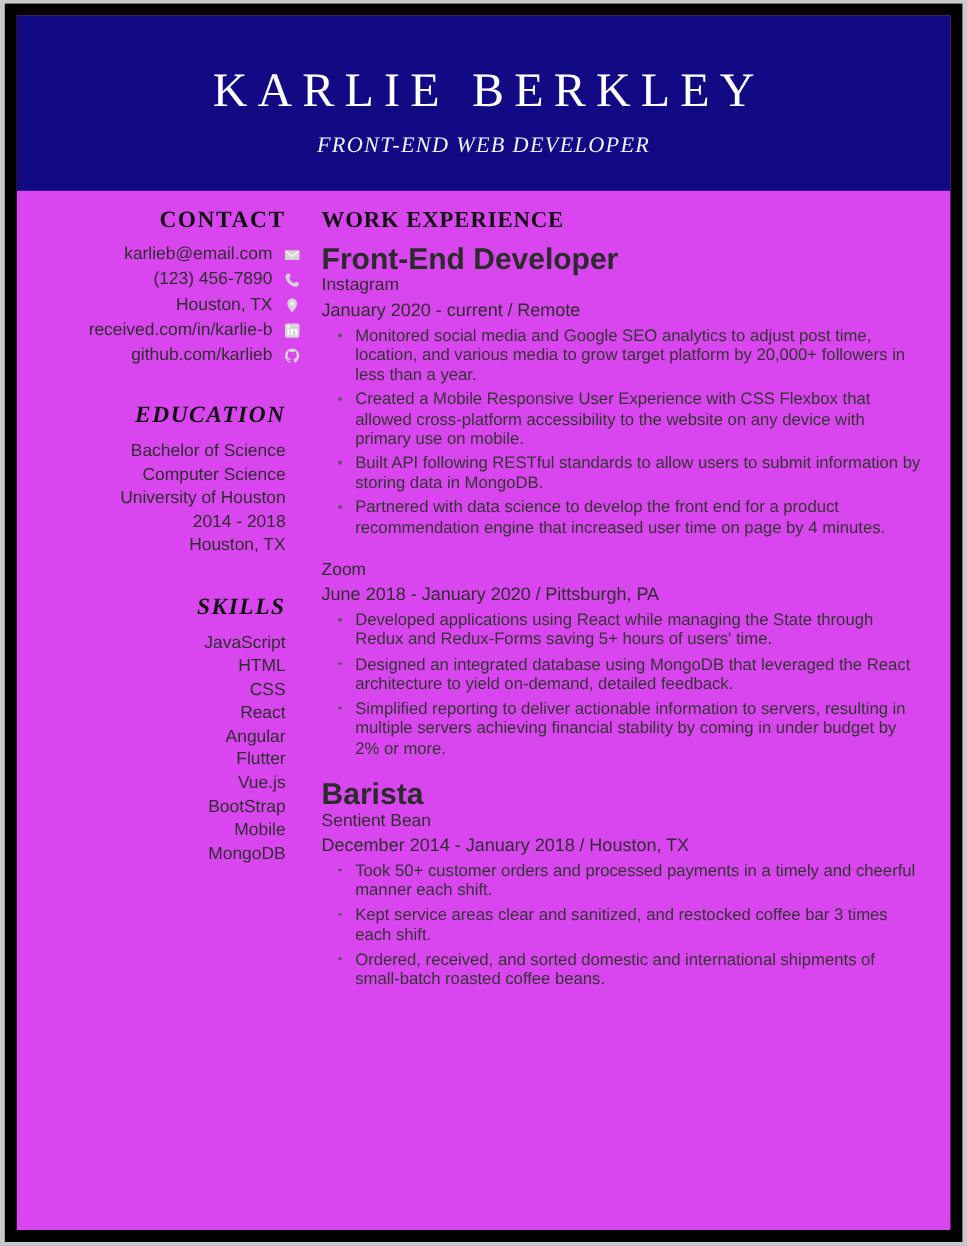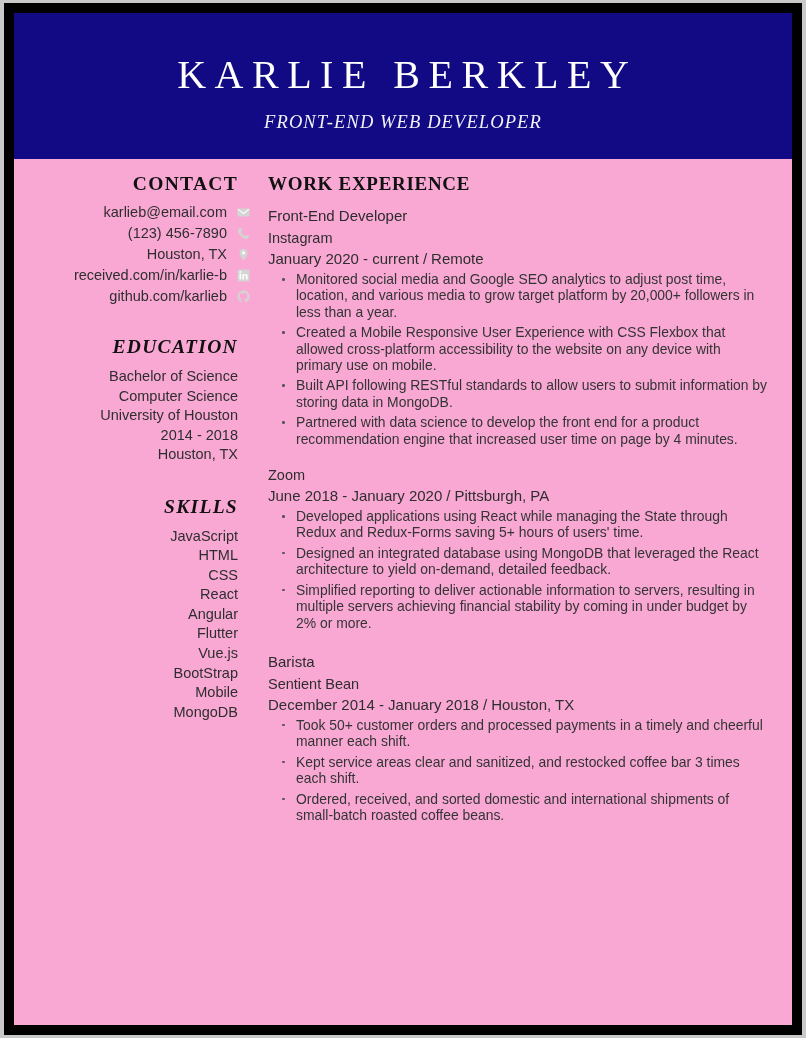--- a/index.html
+++ b/index.html
@@ -24,21 +24,21 @@
     width: 798px;
     height: 1032px;
     background: #000000;
     padding: 10px;
   }
 
   .page {
     position: relative;
     width: 778px;
     height: 1012px;
-    background: #f9a8d4;
+    background: #d946ef;
     overflow: hidden;
   }
 
   
   .header {
     width: 100%;
     height: 146px;
     background: #110a84;
     display: flex;
     flex-direction: column;
@@ -139,23 +139,23 @@
     font-family: "Liberation Serif", serif;
     font-size: 19px;
     font-weight: bold;
     color: #111111;
     letter-spacing: 0.7px;
     margin: 0 0 9px 0;
   }
 
   .job { margin-bottom: 19px; }
   .job-title {
-    font-size: 15px;
+    font-size: 25px;
     color: #2b2b2b;
-    font-weight: 400;
+    font-weight: 700;
     line-height: 24px;
     margin: 0 0 1px 0;
   }
   .job-company {
     font-size: 14.5px;
     color: #2e2e2e;
     line-height: 19px;
     margin: 0;
   }
   .job-meta {

